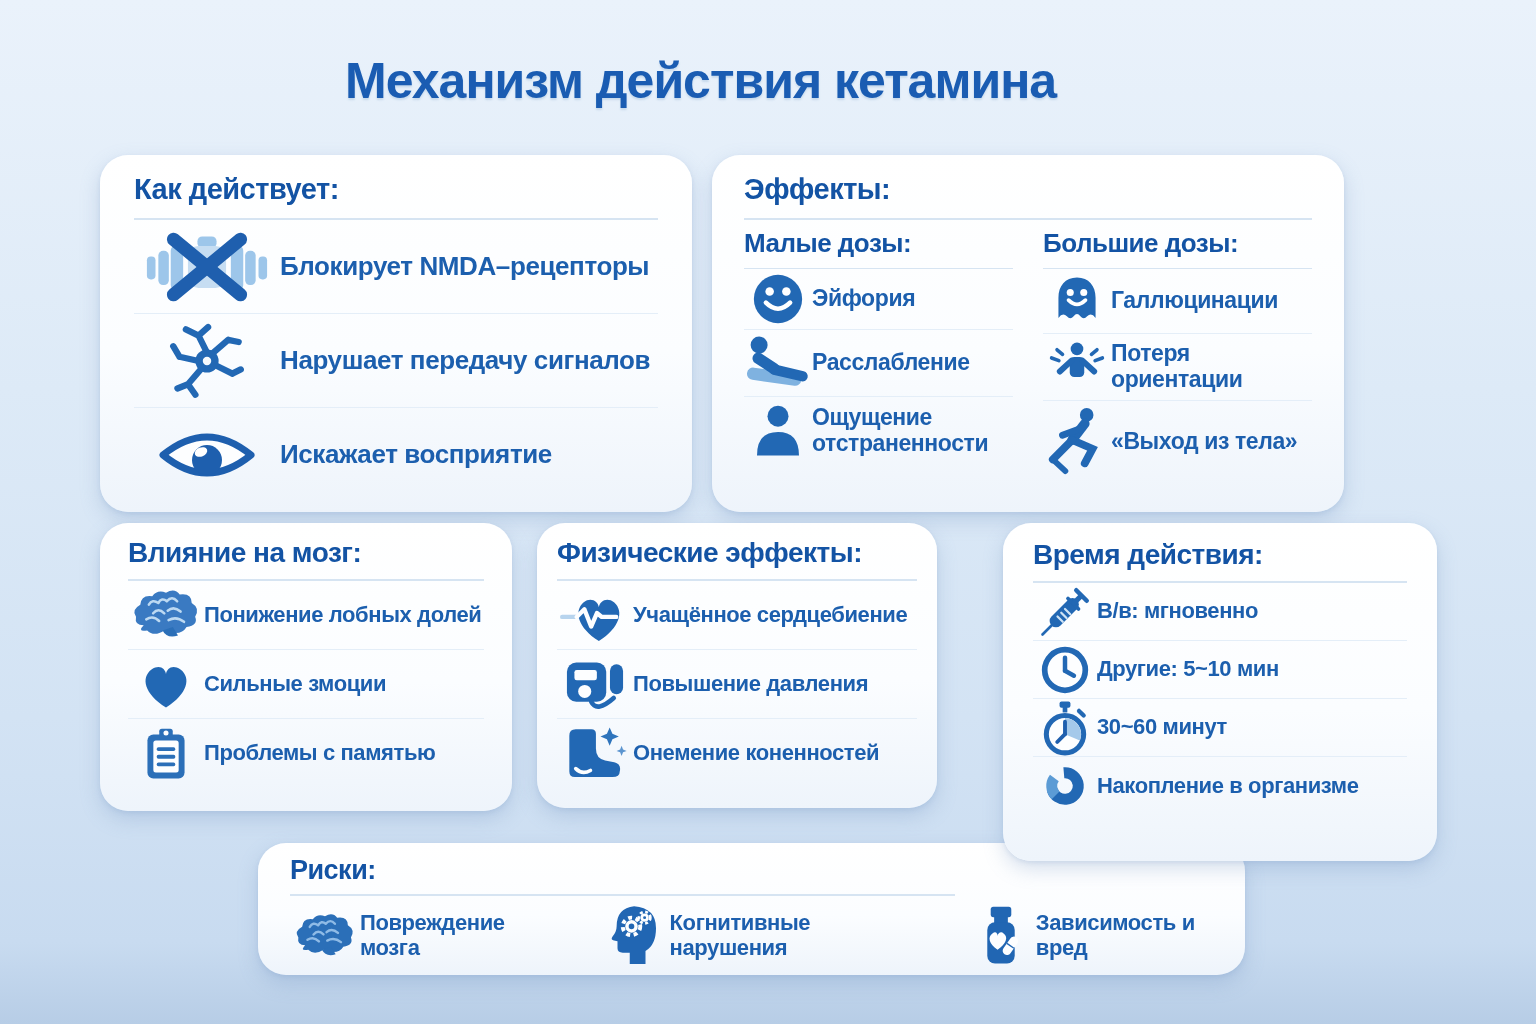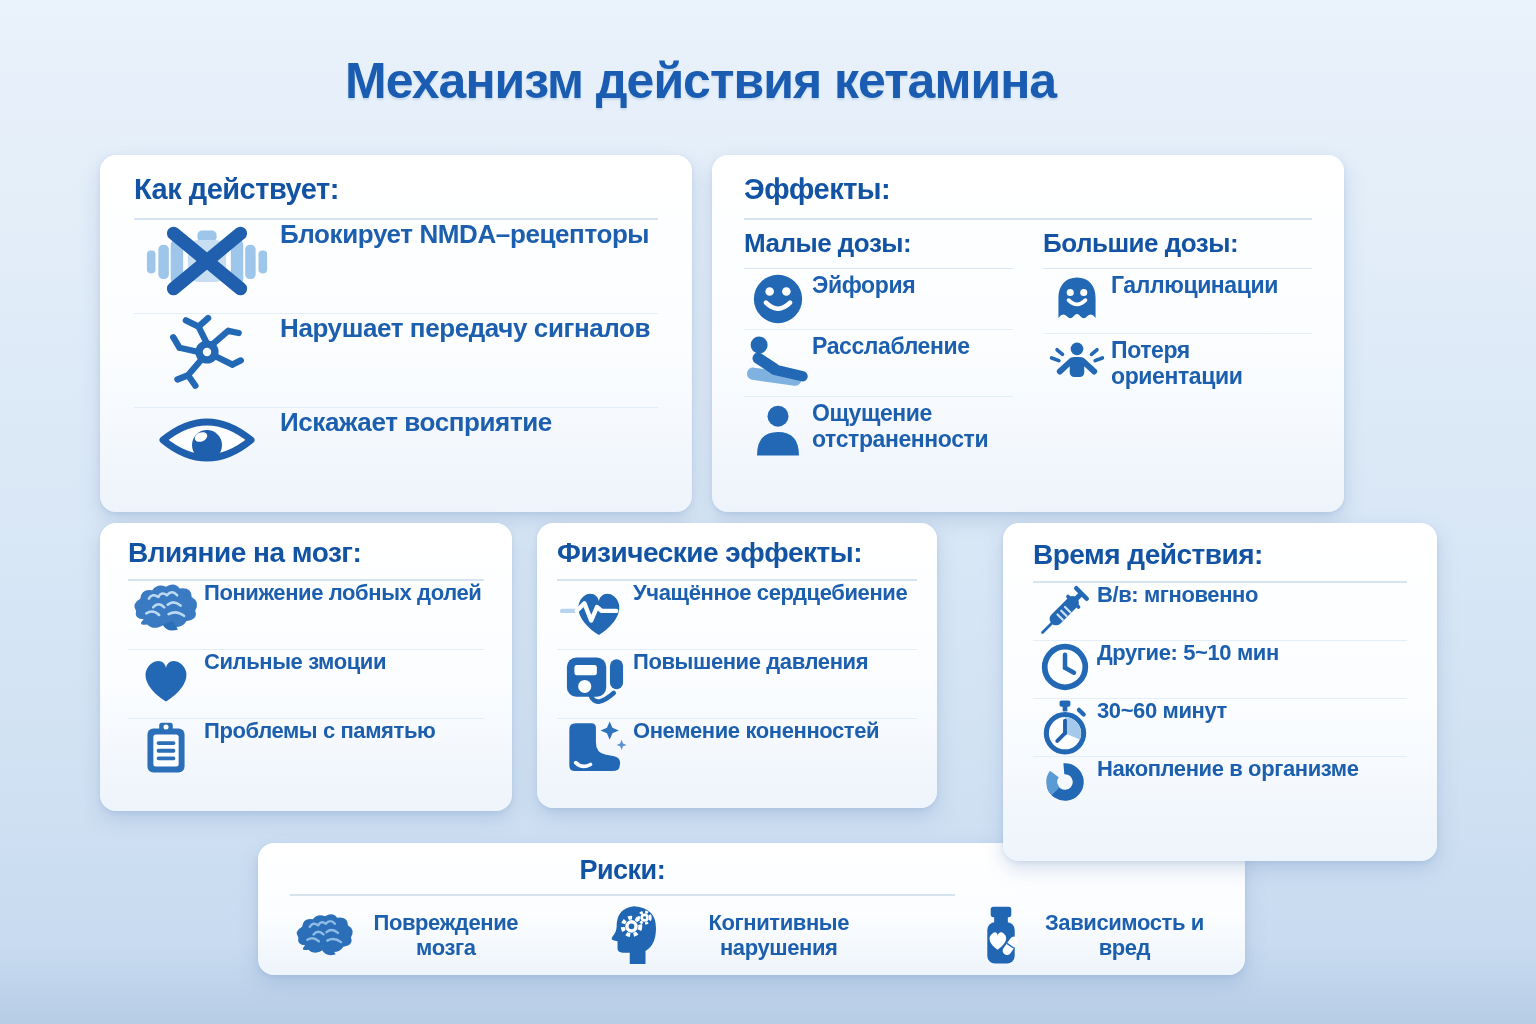--- a/index.html
+++ b/index.html
@@ -16,23 +16,23 @@
   .brand .word{font-size:70px;font-weight:bold;letter-spacing:-3px;
     background:linear-gradient(125deg,#0e3d7c 0%,#3b8fdc 38%,#123f80 62%,#2f86d6 100%);
     -webkit-background-clip:text;background-clip:text;color:transparent;}
   .brand .plus{font-size:78px;font-weight:bold;margin-left:4px;margin-top:-6px;
     background:linear-gradient(140deg,#2f86d6 0%,#1b5fae 100%);
     -webkit-background-clip:text;background-clip:text;color:transparent;}
   .page-title{position:absolute;left:345px;top:52px;font-size:50px;font-weight:bold;color:#1a5cb2;
     letter-spacing:-1px;text-shadow:0 2px 2px rgba(160,190,220,.45);}
   
   .card{position:absolute;background:linear-gradient(180deg,#ffffff 0%,#fbfdff 55%,#eef4fb 100%);
-    border-radius:16px;box-shadow:0 8px 20px rgba(110,145,190,.28), 0 2px 4px rgba(120,155,200,.18);}
+    border-radius:28px;box-shadow:0 8px 20px rgba(110,145,190,.28), 0 2px 4px rgba(120,155,200,.18);}
   .ct{font-weight:bold;color:var(--head);border-bottom:2px solid var(--divider);letter-spacing:-0.5px;}
-  .row{display:flex;align-items:flex-start;border-bottom:1px solid var(--row-line);}
+  .row{display:flex;align-items:center;border-bottom:1px solid var(--row-line);}
   .row:last-child{border-bottom:0;}
   .ic{flex:0 0 auto;display:flex;align-items:center;justify-content:center;color:var(--accent);}
   .ic svg{display:block;}
   .lbl{font-weight:bold;color:var(--label);letter-spacing:-0.4px;line-height:1.12;}
   
   .c-how{left:100px;top:155px;width:592px;height:357px;padding:18px 34px;}
   .c-how .ct{font-size:29px;padding-bottom:12px;}
   .c-how .row{height:94px;}
   .c-how .ic{width:146px;}
   .c-how .lbl{font-size:26px;}
@@ -53,21 +53,21 @@
   .c-brain .row,.c-phys .row{height:69px;}
   .c-brain .ic,.c-phys .ic{width:76px;}
   .c-brain .lbl,.c-phys .lbl{font-size:22px;}
   
   .c-time{left:1003px;top:523px;width:434px;height:338px;padding:16px 30px;z-index:3;}
   .c-time .ct{font-size:28px;padding-bottom:10px;}
   .c-time .row{height:58px;}
   .c-time .ic{width:64px;}
   .c-time .lbl{font-size:22px;}
   
-  .c-risk{left:258px;top:843px;width:987px;height:132px;padding:12px 32px;z-index:2;text-align:center;}
+  .c-risk{left:258px;top:843px;width:987px;height:132px;padding:12px 32px;z-index:2;}
   .c-risk .ct{font-size:27px;padding-bottom:8px;width:72%;}
   .risk-row{display:flex;align-items:center;padding-top:7px;}
   .risk-item{display:flex;align-items:center;}
   .risk-item .ic{width:70px;}
   .risk-item .lbl{font-size:22px;}
   .ri-2{margin-left:68px;}
   .ri-3{margin-left:78px;}
 </style>
 </head>
 <body>
@@ -188,20 +188,35 @@
                 <path d="M26 25 L13 37" stroke-width="6.5"></path>
                   <path d="M38 25 L51 37" stroke-width="6.5"></path>
                 <path d="M10 13 L16 18" stroke-width="4"></path>
                   <path d="M4 22 L12 25" stroke-width="4"></path>
                 <path d="M54 13 L48 18" stroke-width="4"></path>
                   <path d="M60 22 L52 25" stroke-width="4"></path>
               </g>
             </svg>
           </span>
           <span class="lbl">Потеря ориентации</span>
+        </div>
+        <div class="row">
+          <span class="ic">
+            <svg width="62" height="74" viewBox="0 0 64 76">
+              <circle cx="42" cy="10" r="7" fill="currentColor"></circle>
+              <g stroke="currentColor" stroke-linecap="round" fill="none">
+                <path d="M40 19 L27 36" stroke-width="10"></path>
+                <path d="M36 24 L17 31" stroke-width="7"></path>
+                <path d="M27 36 L48 45 L40 60" stroke-width="8"></path>
+                <path d="M27 36 L7 56" stroke-width="8"></path>
+                <path d="M7 56 L20 68" stroke-width="6"></path>
+              </g>
+            </svg>
+          </span>
+          <span class="lbl">«Выход из тела»</span>
         </div>
       </div>
     </div>
   </div>
 
   <div class="card c-brain">
     <div class="ct">Влияние на мозг:</div>
     <div class="row">
       <span class="ic">
         <svg width="72" height="56" viewBox="0 0 84 64">

